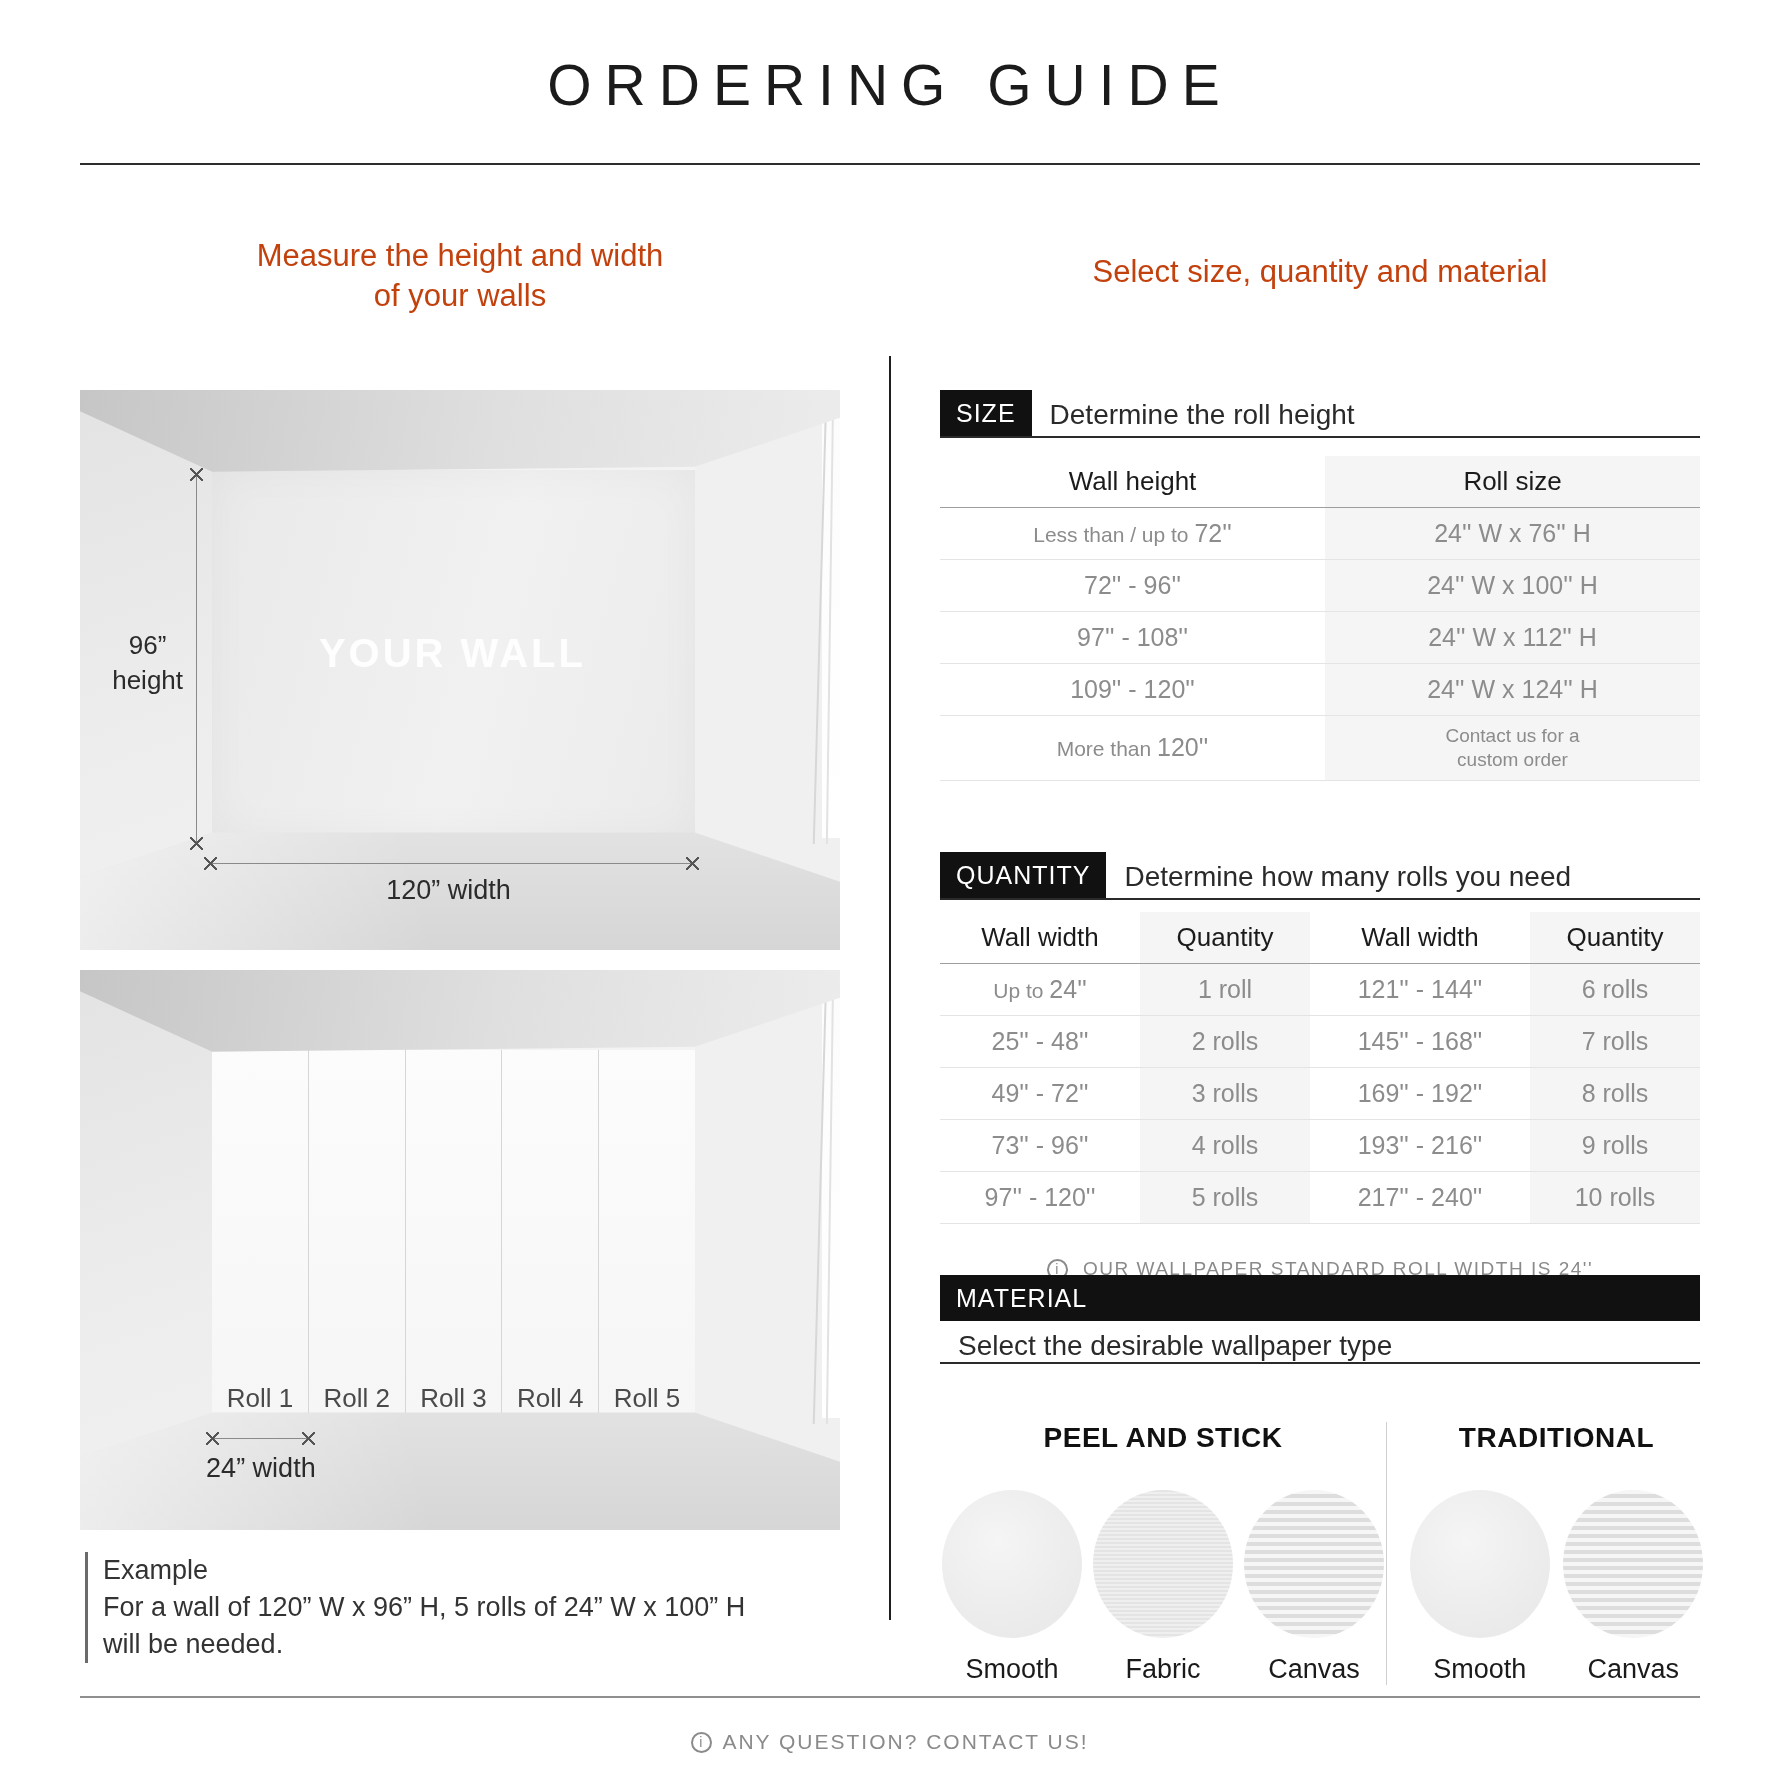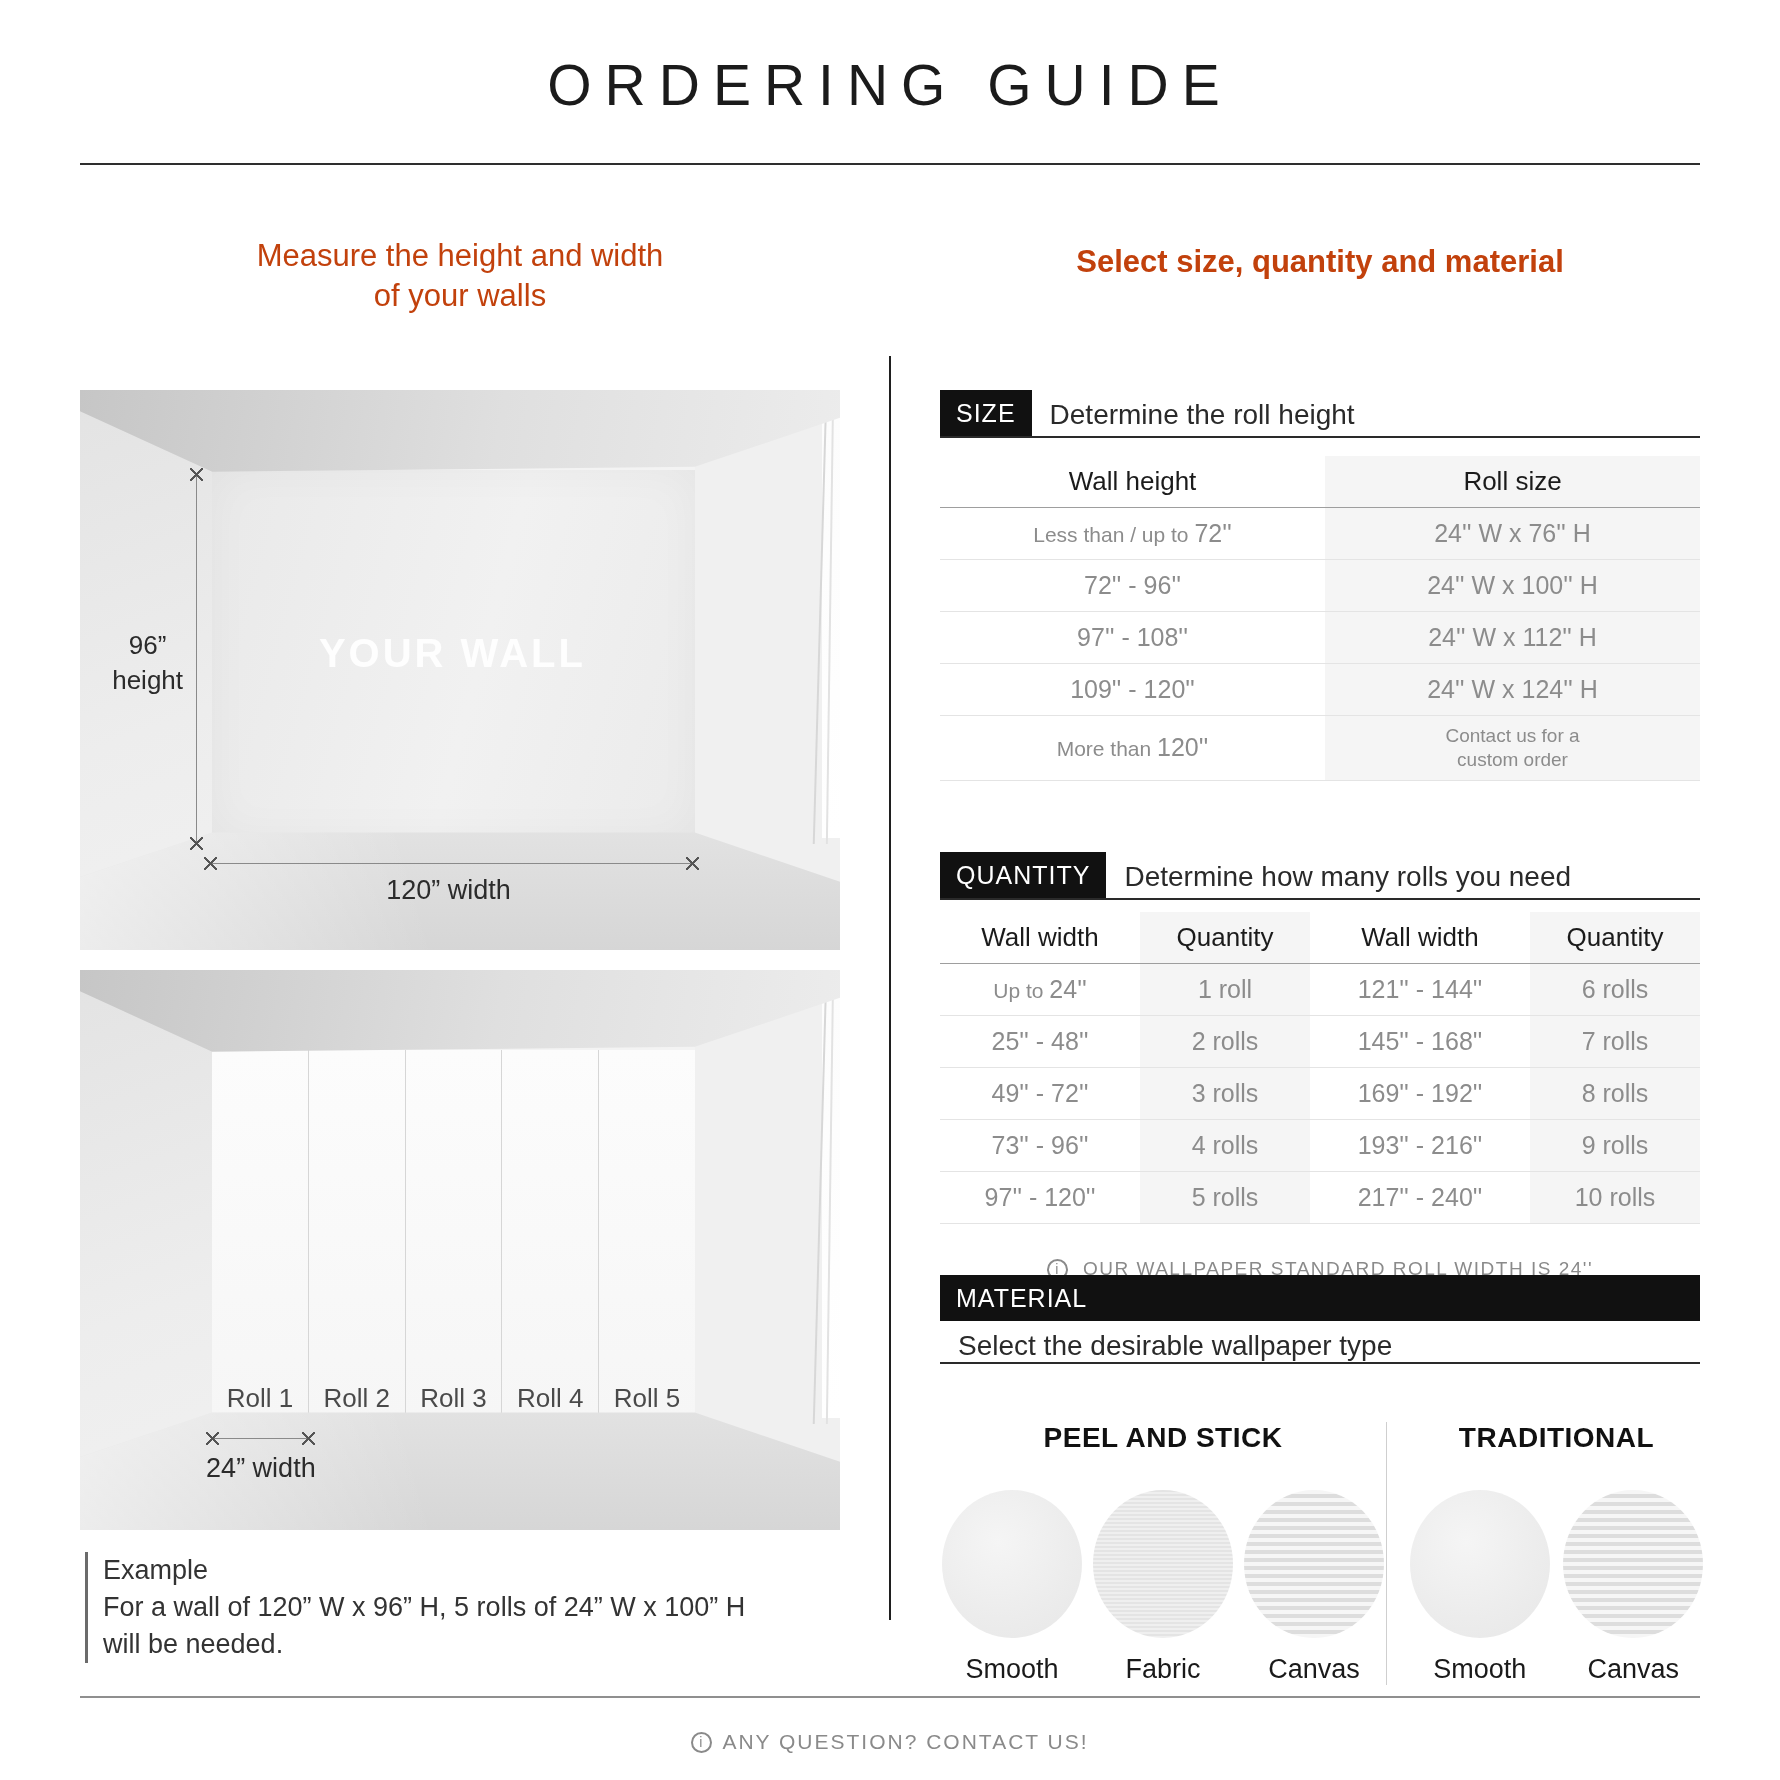--- a/index.html
+++ b/index.html
@@ -8,21 +8,21 @@
   .page { position:relative; width:1780px; height:1780px; background:#fff; overflow:hidden; }
 
   
   .title { position:absolute; top:52px; left:0; width:100%; text-align:center;
            font-size:57px; font-weight:400; letter-spacing:13px; color:#1b1b1b; }
   .title-rule { position:absolute; top:163px; left:80px; width:1620px; height:2px; background:#2e2e2e; }
 
   .col-heading { position:absolute; top:236px; width:760px; text-align:center;
                  font-size:31px; line-height:1.28; color:#c2410c; white-space:pre-line; }
   .col-heading.lh { left:80px; }
-  .col-heading.rh { left:940px; top:242px;font-weight:bold; }
+  .col-heading.rh { left:940px; top:252px; }
 
   .main-divider { position:absolute; left:889px; top:356px; width:2px; height:1264px; background:#1f1f1f; }
 
   
   .room { position:absolute; left:80px; width:760px; height:560px; background:#f3f3f3; overflow:hidden; }
   .room.r1 { top:390px; }
   .room.r2 { top:970px; }
   .rm-leftwall { position:absolute; left:0; top:0; width:17.6%; height:100%;
                  background:linear-gradient(160deg,#e3e3e3 0%,#ededed 60%,#f1f1f1 100%); }
   .rm-winwall { position:absolute; right:0; top:0; width:19.1%; height:100%; background:#f0f0f0; }

